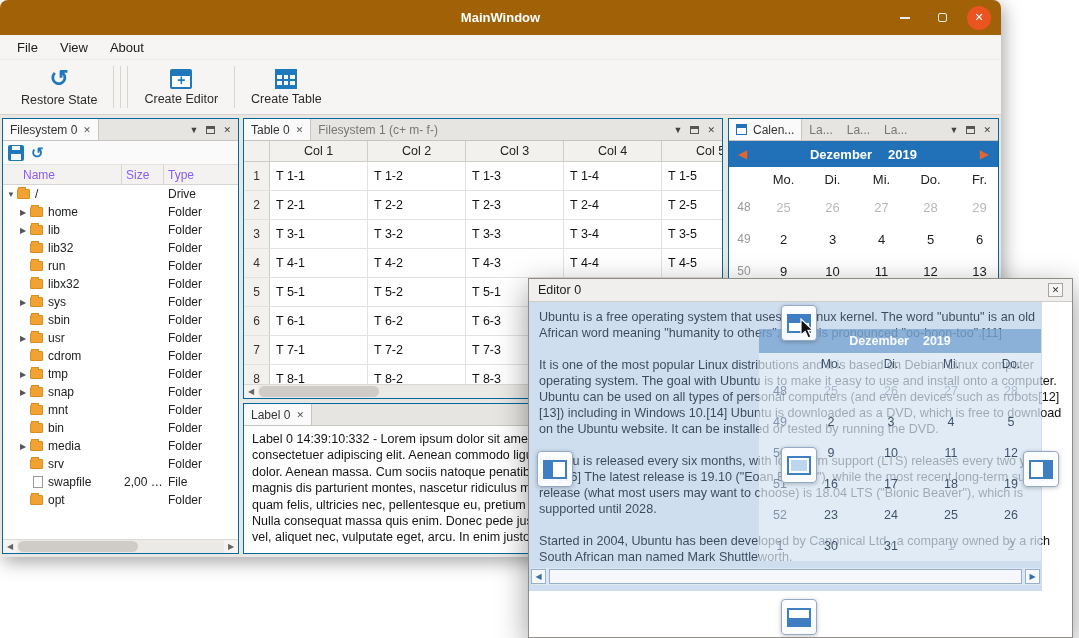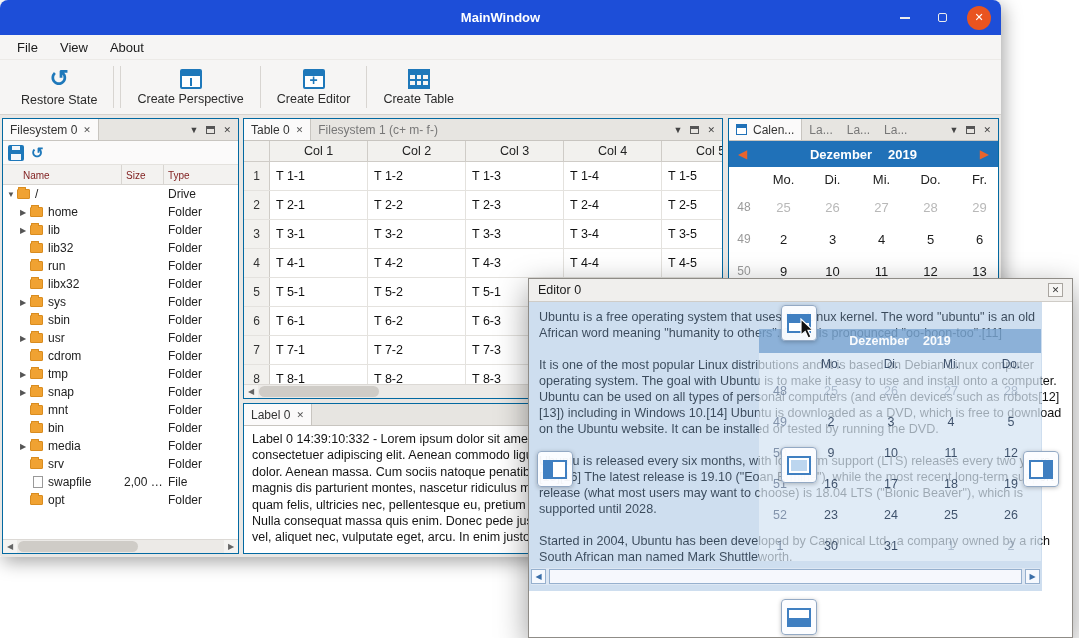--- a/index.html
+++ b/index.html
@@ -3,21 +3,21 @@
 <meta charset="utf-8">
 <style>
   *{box-sizing:border-box;margin:0;padding:0}
   html,body{width:1079px;height:638px;overflow:hidden;background:#fff}
   body{font-family:"Liberation Sans",sans-serif;position:relative}
   .stage{position:absolute;inset:0;overflow:hidden}
 
   
   .main-window{position:absolute;left:0;top:0;width:1001px;height:557px;background:#f6f5f4;
     border-radius:8px 8px 0 0;box-shadow:3px 5px 18px rgba(0,0,0,.35)}
-  .titlebar{height:35px;background:#1d4ed8;border-radius:8px 8px 0 0;position:relative;
+  .titlebar{height:35px;background:#a16207;border-radius:8px 8px 0 0;position:relative;
     display:flex;align-items:center}
   .win-title{position:absolute;left:0;right:0;text-align:center;color:#fff;font-weight:bold;font-size:13px}
   .winbtns{position:absolute;right:10px;display:flex;gap:13px;align-items:center}
   .wb{width:24px;height:24px;display:flex;align-items:center;justify-content:center}
   .minbar{width:10px;height:2px;background:#ececec}
   .maxbox{width:9px;height:9px;border:1.5px solid #ececec;border-radius:2px}
   .wb.closebtn{background:#e95420;border-radius:50%;color:#fff;font-size:11px}
 
   .menubar{height:25px;display:flex;align-items:center;background:#f6f5f4;padding-left:6px;
     font-size:13px;color:#1a1a1a;border-bottom:1px solid #eceae7}
@@ -65,21 +65,21 @@
   .tab-close{font-size:9px;color:#555}
   .panel-ctrls{margin-left:auto;display:flex;align-items:center;gap:8px;padding:0 7px;color:#444;flex:0 0 auto}
   .pc{font-size:9px}
   .float-box{width:9px;height:8px;border:1px solid #555;position:relative;display:inline-block}
   .float-box::before{content:'';position:absolute;top:0;left:0;right:0;height:2px;background:#555}
 
   
   .fs-toolbar{flex:0 0 24px;display:flex;align-items:center;gap:7px;padding:0 5px;
     border-bottom:1px solid #e4e2de;background:#fbfafa}
   .tree-header{flex:0 0 20px;position:relative;background:#f3f2f0;border-bottom:1px solid #d8d5d1;
-    font-size:10px;color:#7f1d1d}
+    font-size:12px;color:#8b5cf6}
   .th{position:absolute;top:0;height:20px;display:flex;align-items:center;padding-left:4px}
   .th0{left:16px}.th1{left:118px;width:42px;border-left:1px solid #d8d5d1}
   .th2{left:160px;right:0;border-left:1px solid #d8d5d1}
   .tree-body{flex:1;overflow:hidden;font-size:12px;color:#222}
   .trow{height:18px;display:flex;align-items:center;position:relative}
   .arrow{flex:0 0 14px;padding-left:4px;font-size:8px;color:#555}
   .arrow.lvl1{flex-basis:27px;padding-left:17px}
   .fold{flex:0 0 13px;width:13px;height:10px;background:#f0a232;border:1px solid #d98c1f;
     border-radius:1px;position:relative;margin-right:5px}
   .fold::before{content:'';position:absolute;top:-3px;left:0;width:6px;height:2px;background:#f0a232;
@@ -206,24 +206,20 @@
         <div class="menu-item">About</div>
       </div>
 
     <div class="toolbar">
       <div class="tbtn">
         <span class="restore-glyph">↺</span>
         <span>Restore State</span>
       </div>
       <div class="tsep"></div>
       <div class="tsep"></div>
-      <div class="tbtn">
-        <span class="win-icon persp"></span>
-        <span>Create Perspective</span>
-      </div>
       <div class="tsep"></div>
       <div class="tbtn">
         <span class="win-icon edplus"></span>
         <span>Create Editor</span>
       </div>
       <div class="tsep"></div>
       <div class="tbtn">
         <span class="grid-icon"></span>
         <span>Create Table</span>
       </div>

